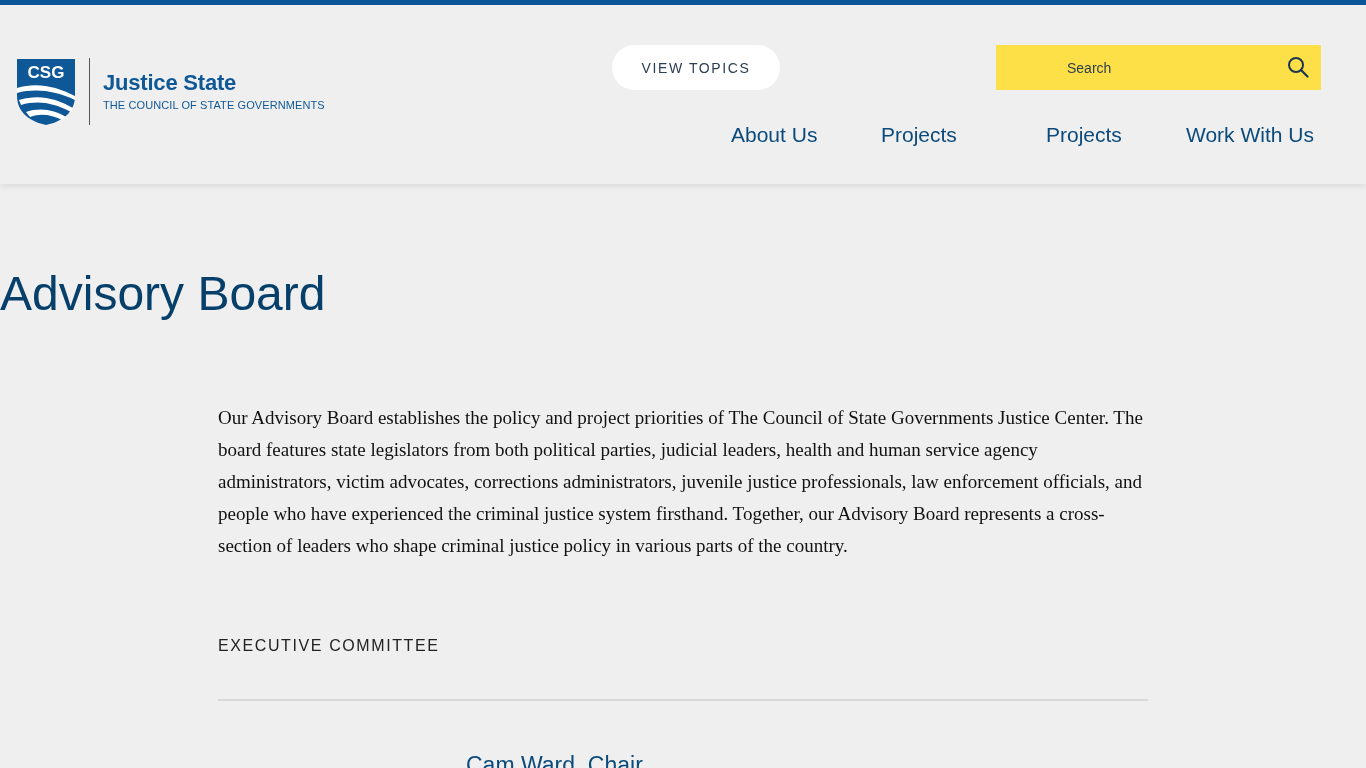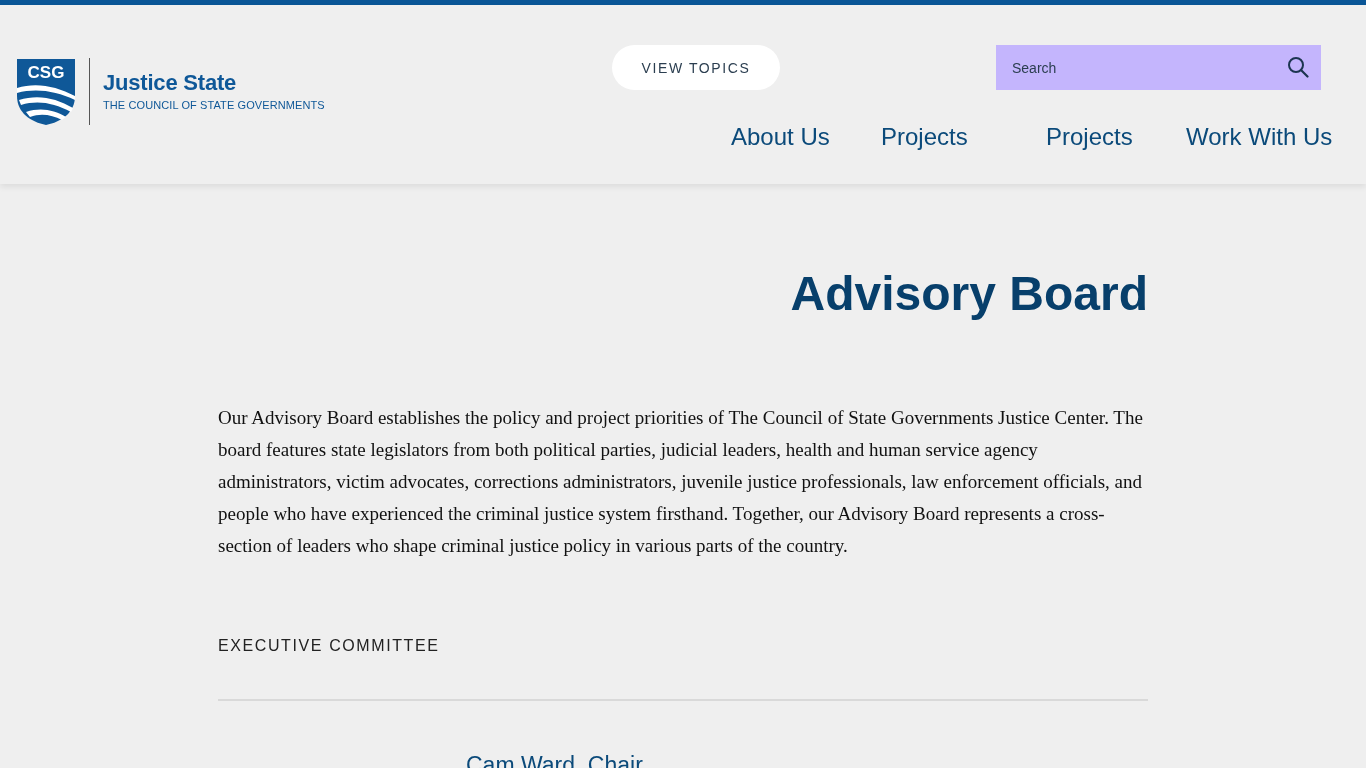--- a/index.html
+++ b/index.html
@@ -11,32 +11,32 @@
   .logo-shield { position: absolute; left: 0; top: 0; width: 60px; height: 68px; }
   .logo-divider { position: absolute; left: 73px; top: 0; width: 1px; height: 67px; background: #555; }
   .logo-title { position: absolute; left: 87px; top: 12px; font-size: 22px; font-weight: bold; color: #0f5898; white-space: nowrap; letter-spacing: -0.2px; }
   .logo-sub { position: absolute; left: 87px; top: 41px; font-size: 11px; color: #0f5898; white-space: nowrap; letter-spacing: 0.1px; }
 
   .pill { position: absolute; top: 40px; height: 45px; border-radius: 23px; font-size: 14px; letter-spacing: 1.6px; display: flex; align-items: center; justify-content: center; cursor: pointer; border: none; }
   .pill-donate { left: 461px; width: 127px; background: #073f6b; color: #e6eef6; }
   .pill-states { left: 612px; width: 168px; background: #ffffff; color: #2b3e50; }
   .pill-topics { left: 804px; width: 168px; background: #ffffff; color: #2b3e50; }
 
-  .search { position: absolute; left: 996px; top: 40px; width: 325px; height: 45px; background: #c4b5fd; display: flex; align-items: center; }
+  .search { position: absolute; left: 996px; top: 40px; width: 325px; height: 45px; background: #fde047; display: flex; align-items: center; justify-content: flex-end; }
   .search-input { border: none; outline: none; background: transparent; font-family: "Liberation Sans", sans-serif; font-size: 14px; color: #2b3e50; padding-left: 16px; width: 270px; height: 100%; }
   .search-input::placeholder { color: #2b3e50; }
   .search-icon { position: absolute; right: 12px; top: 11px; width: 22px; height: 22px; }
 
-  .nav { position: absolute; top: 118px; font-size: 24px; color: #0b4a7a; white-space: nowrap; cursor: pointer; }
+  .nav { position: absolute; top: 118px; font-size: 21px; color: #0b4a7a; white-space: nowrap; cursor: pointer; }
   .nav-about { left: 731px; }
   .nav-resources { left: 881px; }
   .nav-projects { left: 1046px; }
   .nav-work { left: 1186px; }
 
-  .page-title { position: absolute; left: 0; top: 266px; width: 1148px; text-align: right; font-size: 48px; color: #073f6b; font-weight: bold; }
+  .page-title { position: absolute; left: 0; top: 266px; width: 1148px; text-align: left; font-size: 48px; color: #073f6b; font-weight: normal; }
   .intro { position: absolute; left: 218px; top: 402px; width: 935px; font-family: "Liberation Serif", serif; font-size: 19px; line-height: 32px; color: #111; }
   .section-label { position: absolute; left: 218px; top: 637px; font-size: 16px; letter-spacing: 1.6px; color: #222; }
   .rule { position: absolute; left: 218px; top: 699px; width: 930px; height: 2px; background: #d9d9d9; }
   .member-img { position: absolute; left: 234px; top: 751px; font-size: 16px; color: #222; display: flex; align-items: center; white-space: nowrap; margin-top: 40px; }
   .broken-img { width: 16px; height: 14px; margin-right: 2px; position: relative; }
   .member-name { position: absolute; left: 466px; top: 752px; font-size: 23px; color: #0b4a7a; white-space: nowrap; cursor: pointer; }
 </style>
 </head>
 <body>
 

